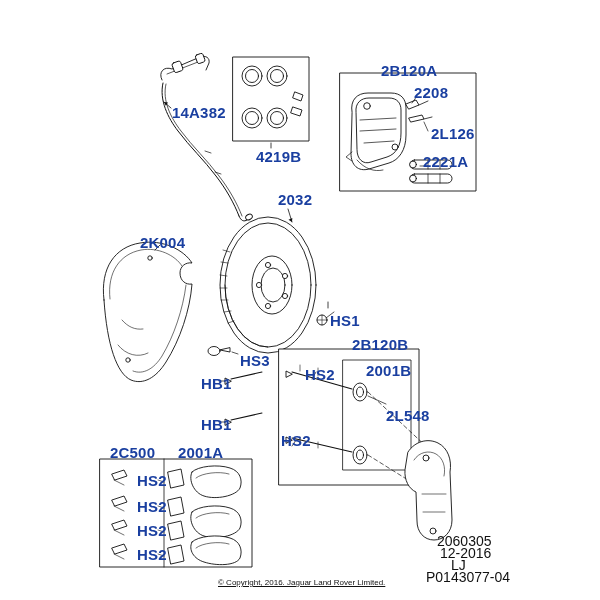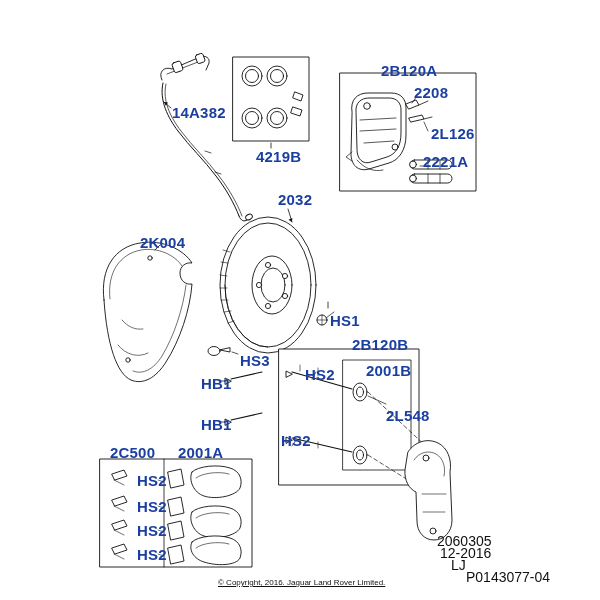--- a/index.html
+++ b/index.html
@@ -272,16 +272,16 @@
   <div class="lbl" style="left:110px; top:444px;">2C500</div>
   <div class="lbl" style="left:178px; top:444px;">2001A</div>
   <div class="lbl" style="left:137px; top:472px;">HS2</div>
   <div class="lbl" style="left:137px; top:498px;">HS2</div>
   <div class="lbl" style="left:137px; top:522px;">HS2</div>
   <div class="lbl" style="left:137px; top:546px;">HS2</div>
 
   <div class="foot" style="left:437px; top:533px;">2060305</div>
   <div class="foot" style="left:440px; top:545px;">12-2016</div>
   <div class="foot" style="left:451px; top:557px;">LJ</div>
-  <div class="foot" style="left:426px; top:569px;margin-left:40px;">P0143077-04</div>
+  <div class="foot" style="left:426px; top:569px;">P0143077-04</div>
   <div class="copy" style="left:218px; top:578px;text-decoration:underline;">© Copyright, 2016. Jaguar Land Rover Limited.</div>
 
 </div>
 
 </body></html>

